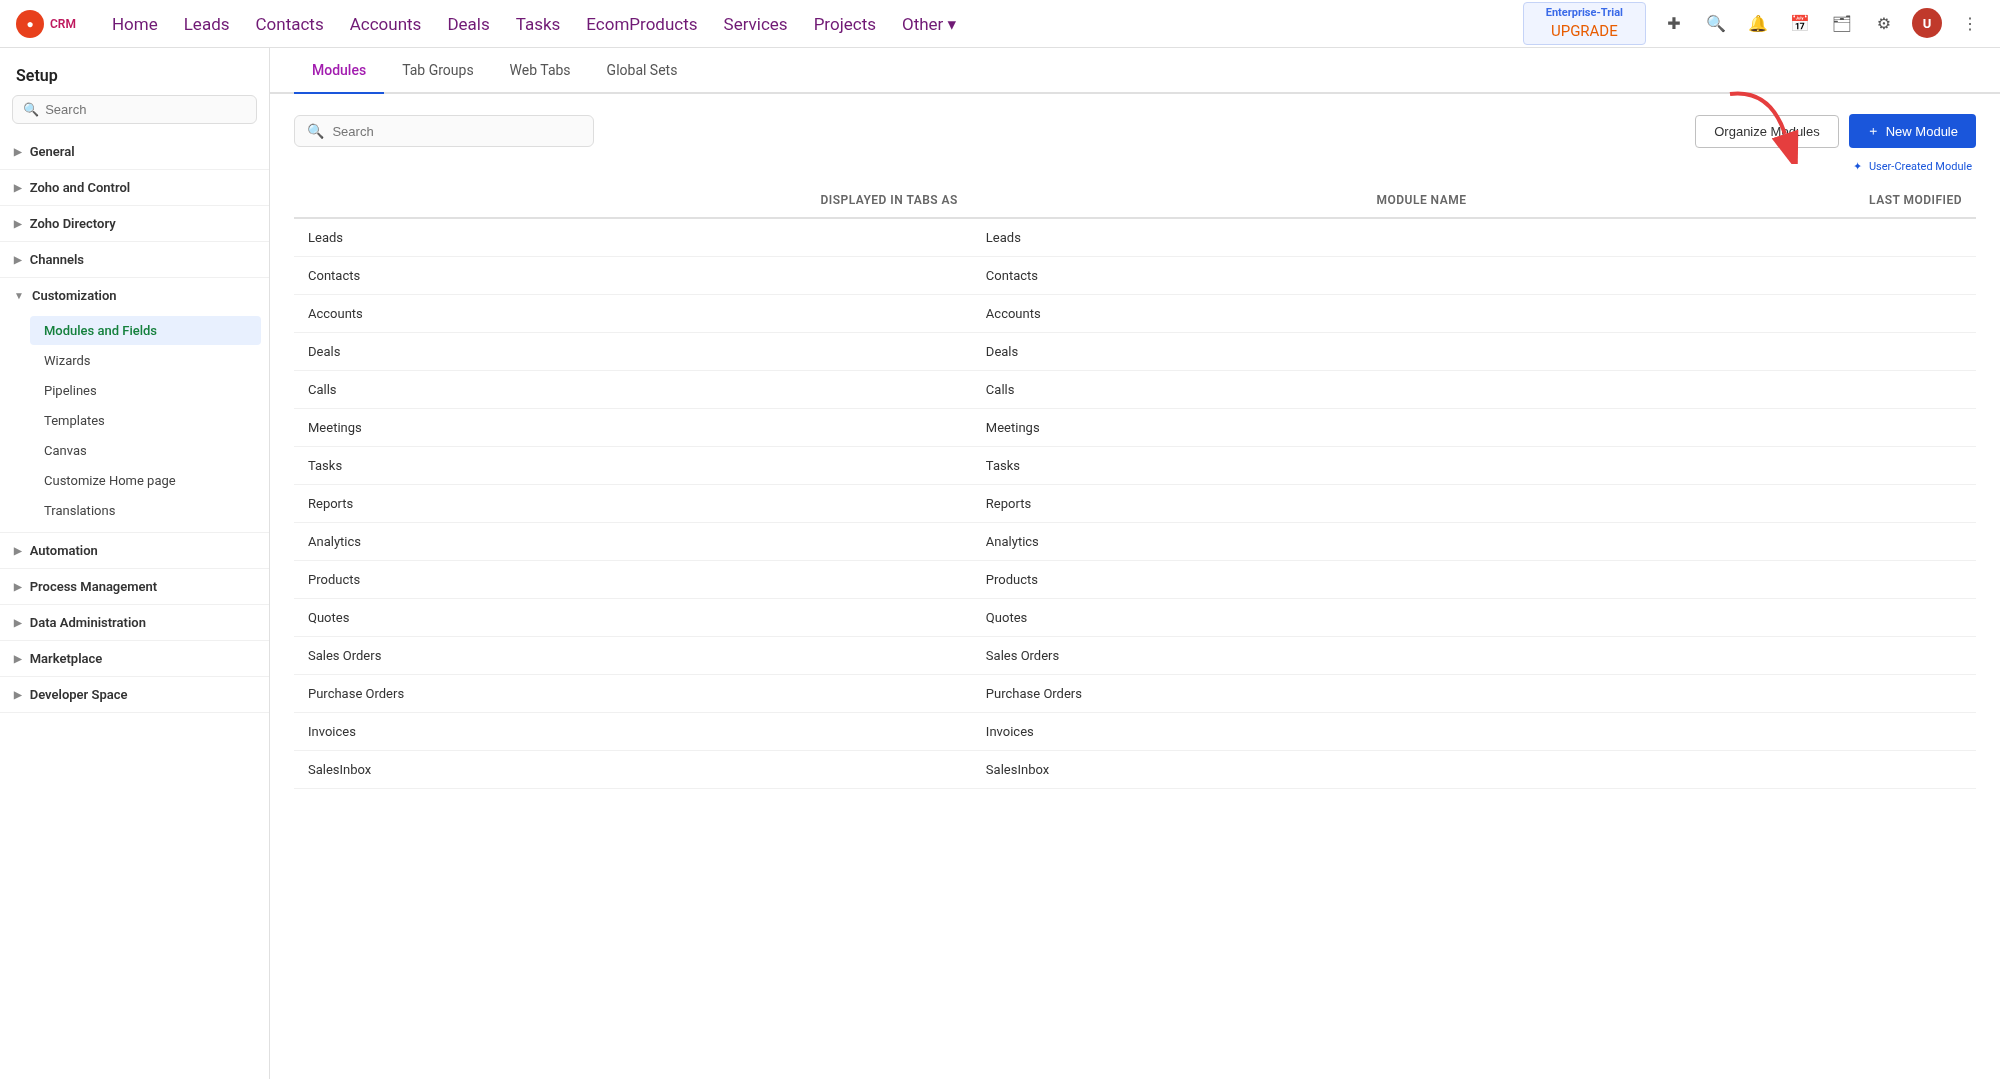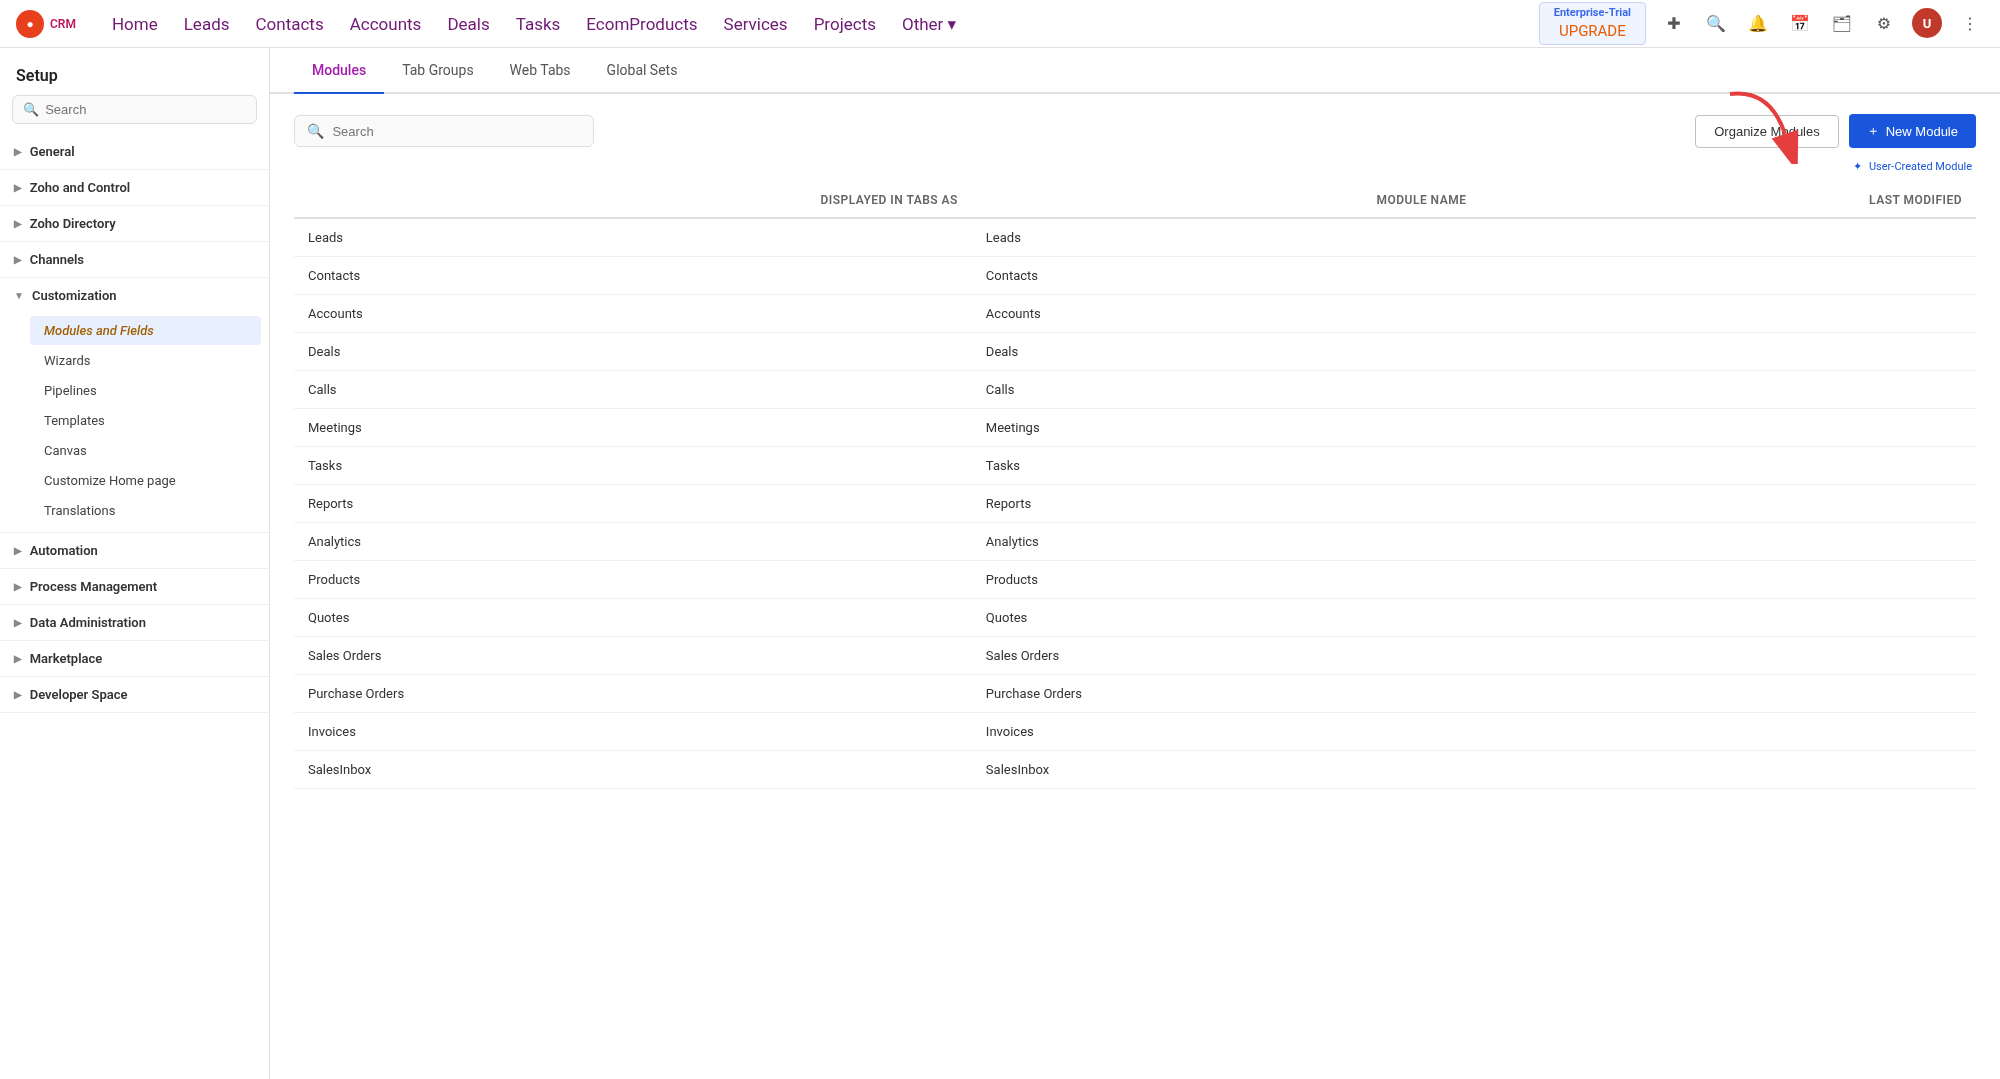--- a/index.html
+++ b/index.html
@@ -57,21 +57,21 @@
       cursor: pointer;
       color: #555;
       font-size: 16px;
     }
     .enterprise-badge {
       font-size: 10px;
       background: #f0f4ff;
       color: #3a6ae8;
       border: 1px solid #c5d3f7;
       border-radius: 4px;
-      padding: 2px 14px;
+      padding: 2px 22px;
       line-height: 1.4;
       text-align: center;
     }
     .enterprise-badge .trial { font-weight: 700; font-size: 11px; }
     .enterprise-badge .upgrade { color: #e85c00; font-size: 15px; }
     .avatar {
       width: 30px; height: 30px;
       background: #c0392b;
       border-radius: 50%;
       display: flex; align-items: center; justify-content: center;
@@ -145,23 +145,22 @@
     .sidebar-item {
       padding: 7px 14px;
       font-size: 13px;
       color: #444;
       cursor: pointer;
       border-radius: 4px;
       margin: 1px 8px 1px 0;
     }
     .sidebar-item.active {
       background: #e8f0fe;
-      color: #a16207;
+      color: #15803d;
       font-weight: 500;
-      font-style: italic;
     }
 
     
     .content {
       flex: 1;
       background: #fff;
       overflow-y: auto;
     }
 
     

